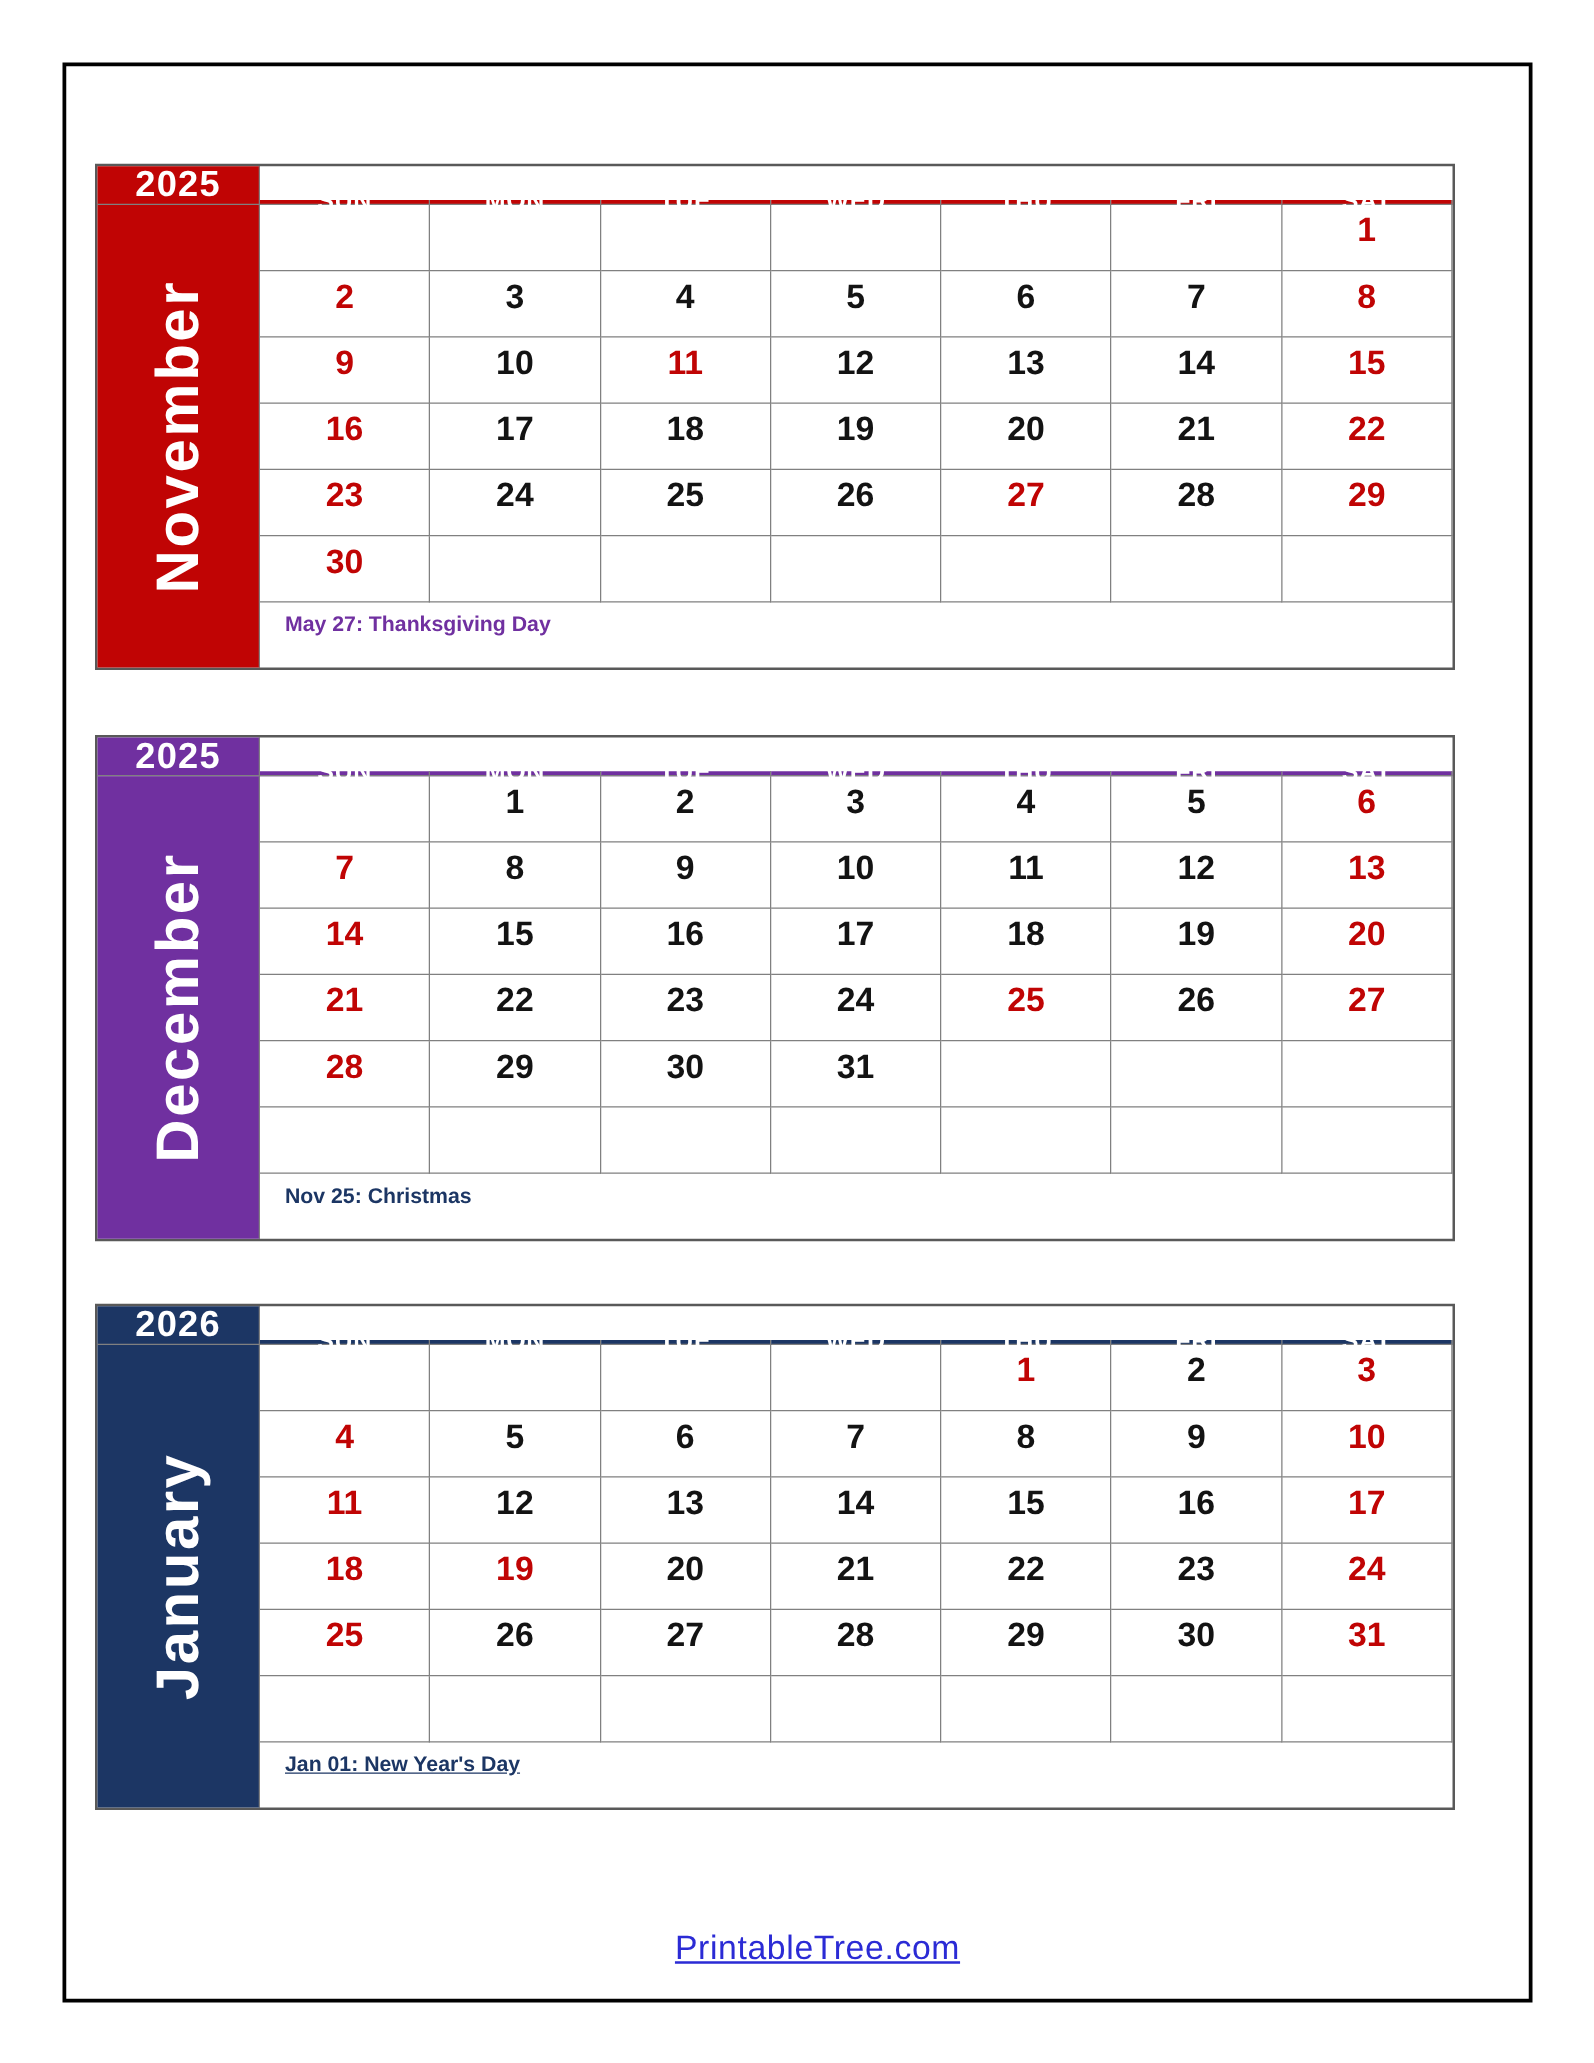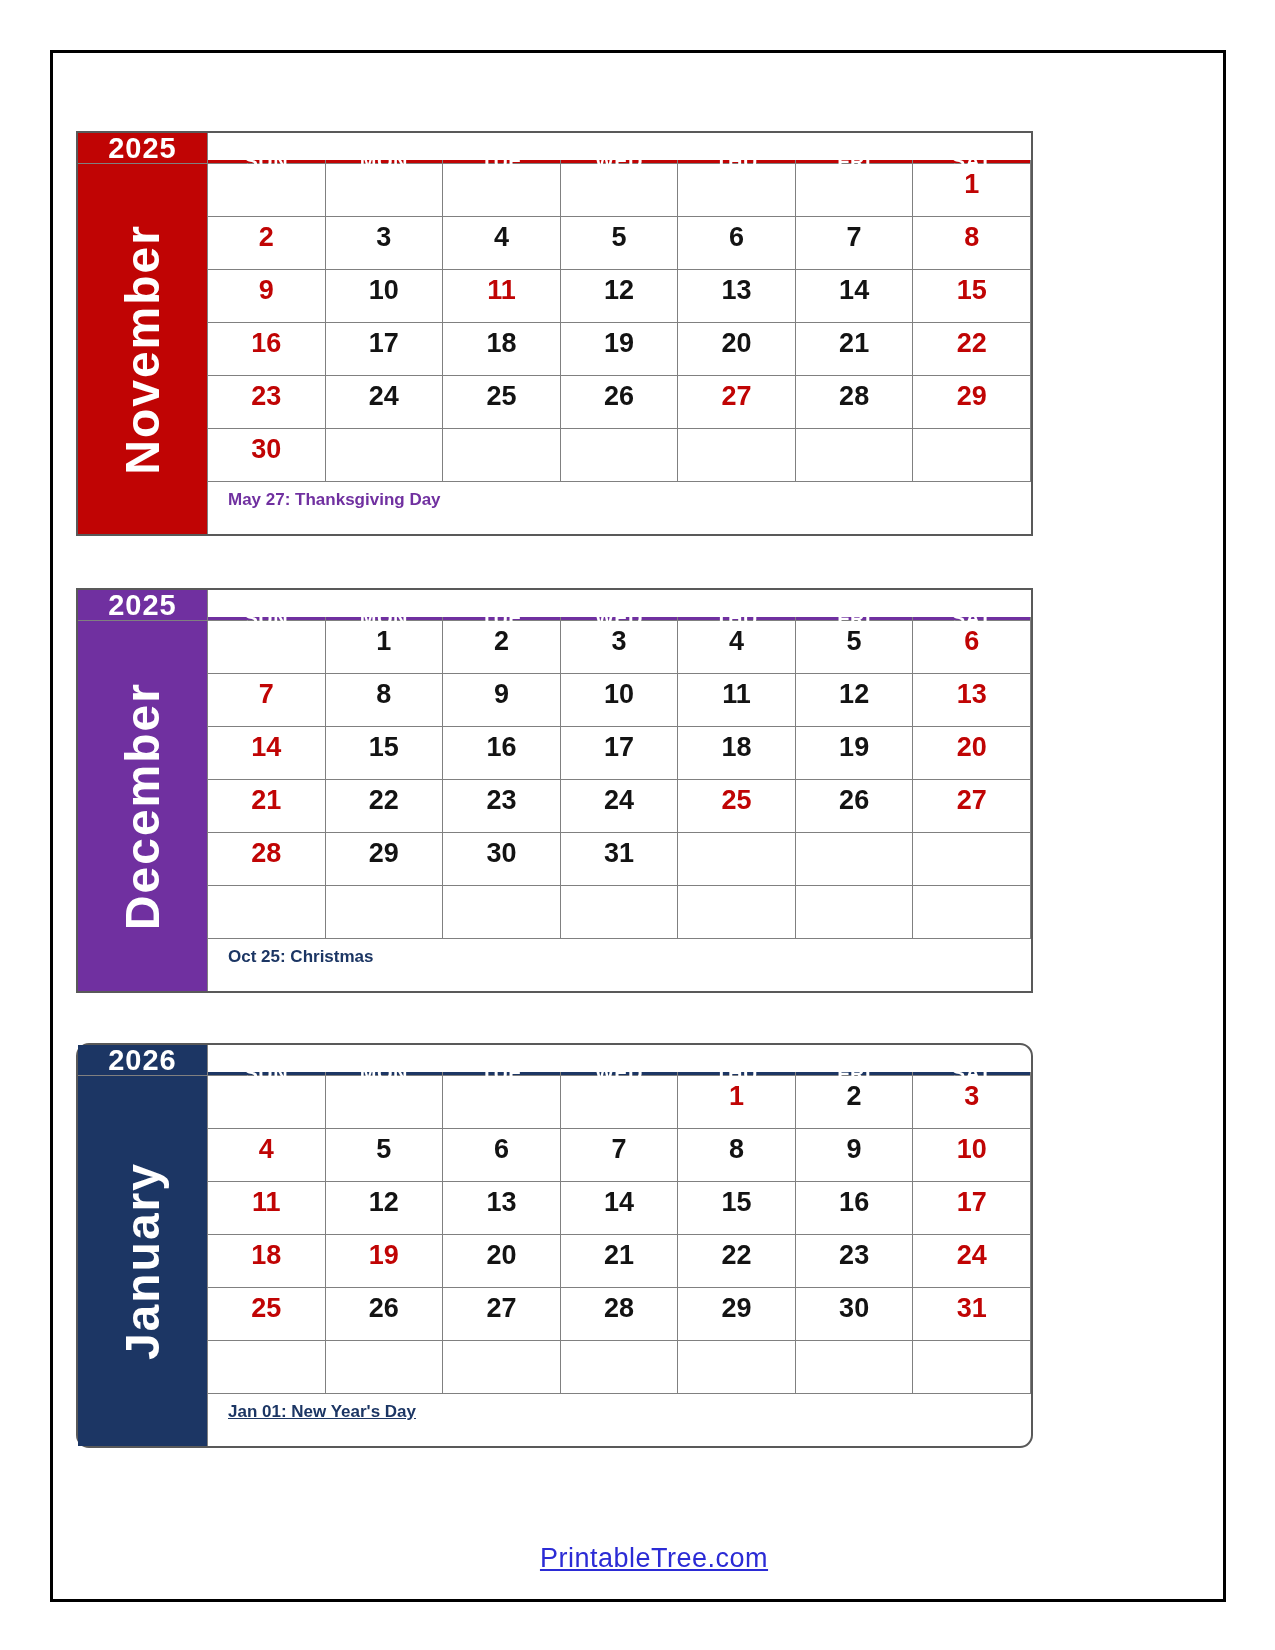--- a/index.html
+++ b/index.html
@@ -8,28 +8,28 @@
     width:1275px; height:1650px; position:relative;
     font-family:"Liberation Sans", sans-serif;
   }
   .page-frame {
     position:absolute; left:50px; top:50px;
     width:1176px; height:1552px;
     border:3px solid var(--page-border, #000);
     background:#fff;
   }
   .month-grid {
-    position:absolute; left:23px; width:957px;
+    position:absolute; left:23px; width:1088px;
     display:grid;
     grid-template-columns:130px repeat(7, 1fr);
     grid-template-rows:31px repeat(6, 53px) 52px;
     border:2px solid var(--outer, #595959);
     background:#fff;
   }
-  .m0 { top:78px; } .m1 { top:535px; } .m2 { top:990px;border-radius:13px; }
+  .m0 { top:78px; } .m1 { top:535px; } .m2 { top:990px; }
   .year-cell {
     display:flex; align-items:center; justify-content:center;
     color:#fff; font-weight:bold; font-size:29px; letter-spacing:1px;
     border-right:1px solid var(--grid,#808080);
     border-bottom:1px solid var(--grid,#808080);
   }
   .day-header {
     display:flex; align-items:center; justify-content:center;
     color:#fff; font-weight:bold; font-size:20px; letter-spacing:.5px;
     border-right:1px solid var(--grid,#808080);
@@ -178,21 +178,21 @@
         <div class="date-cell"></div>
         <div class="date-cell"></div>
         <div class="date-cell"></div>
         <div class="date-cell"></div>
         <div class="date-cell"></div>
         <div class="date-cell"></div>
         <div class="date-cell"></div>
         <div class="date-cell"></div>
         <div class="date-cell"></div>
         <div class="notes-cell" style="color: rgb(28, 54, 100);">
-          <div class="note-line">Oct 25: Christmas</div>
+          <div class="note-line">Nov 25: Christmas</div>
         </div>
       </div>
       <div class="month-grid m2">
         <div class="year-cell" style="background: rgb(28, 54, 100);">2026</div>
         <div class="day-header" style="background: rgb(28, 54, 100);">SUN</div>
         <div class="day-header" style="background: rgb(28, 54, 100);">MON</div>
         <div class="day-header" style="background: rgb(28, 54, 100);">TUE</div>
         <div class="day-header" style="background: rgb(28, 54, 100);">WED</div>
         <div class="day-header" style="background: rgb(28, 54, 100);">THU</div>
         <div class="day-header" style="background: rgb(28, 54, 100);">FRI</div>

